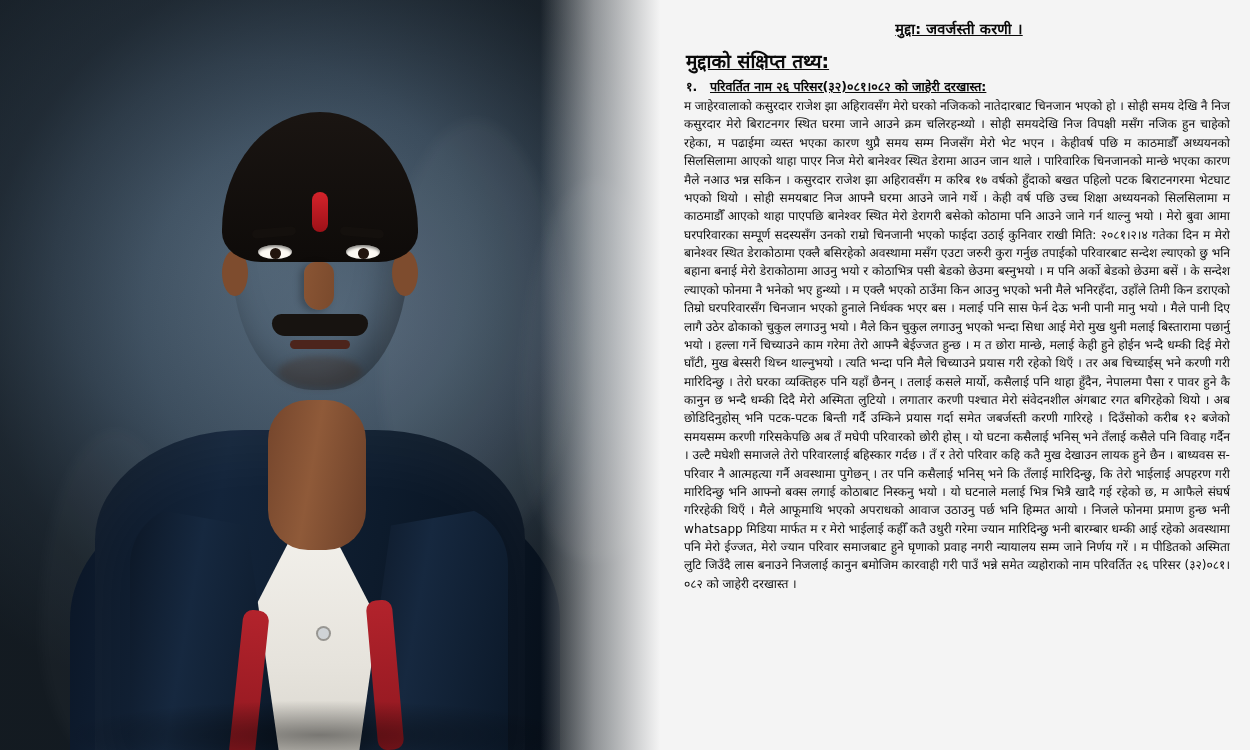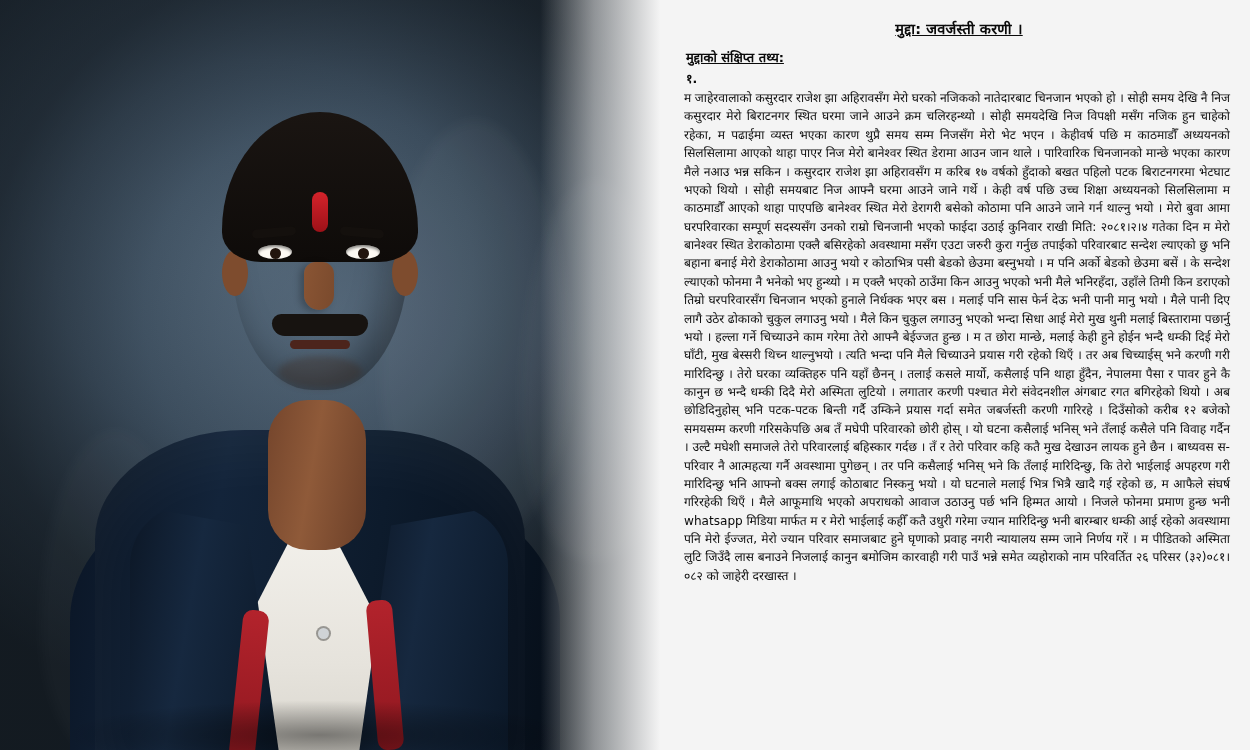--- a/index.html
+++ b/index.html
@@ -281,21 +281,21 @@
   .doc-title {
     text-align: center;
     font-weight: bold;
     font-size: 14.5px;
     text-decoration: underline;
     margin: 6px 0 10px 0;
     letter-spacing: 0.2px;
   }
   .section-head {
     font-weight: bold;
-    font-size: 13px;
+    font-size: 19px;
     text-decoration: underline;
     margin: 0 0 4px 2px;
   }
   .num-row {
     display: flex;
     align-items: flex-start;
     gap: 8px;
     margin: 0 0 2px 2px;
   }
   .num-row .num {
@@ -358,17 +358,18 @@
 
     <div class="floor-shadow"></div>
     <div class="photo-fade"></div>
   </div>
 
   <div class="text-panel">
     <div class="doc-title">मुद्दा: जवर्जस्ती करणी ।</div>
     <div class="section-head">मुद्दाको संक्षिप्त तथ्य:</div>
     <div class="num-row">
       <span class="num">१.</span>
+      <span class="sub-head">परिवर्तित नाम २६ परिसर(३२)०८१।०८२ को जाहेरी दरखास्त:</span>
     </div>
     <p class="body-text">म जाहेरवालाको कसुरदार राजेश झा अहिरावसँग मेरो घरको नजिकको नातेदारबाट चिनजान भएको हो । सोही समय देखि नै निज कसुरदार मेरो बिराटनगर स्थित घरमा जाने आउने क्रम चलिरहन्थ्यो । सोही समयदेखि निज विपक्षी मसँग नजिक हुन चाहेको रहेका, म पढाईमा व्यस्त भएका कारण थुप्रै समय सम्म निजसँग मेरो भेट भएन । केहीवर्ष पछि म काठमाडौँ अध्ययनको सिलसिलामा आएको थाहा पाएर निज मेरो बानेश्वर स्थित डेरामा आउन जान थाले । पारिवारिक चिनजानको मान्छे भएका कारण मैले नआउ भन्न सकिन । कसुरदार राजेश झा अहिरावसँग म करिब १७ वर्षको हुँदाको बखत पहिलो पटक बिराटनगरमा भेटघाट भएको थियो । सोही समयबाट निज आफ्नै घरमा आउने जाने गर्थे । केही वर्ष पछि उच्च शिक्षा अध्ययनको सिलसिलामा म काठमाडौँ आएको थाहा पाएपछि बानेश्वर स्थित मेरो डेरागरी बसेको कोठामा पनि आउने जाने गर्न थाल्नु भयो । मेरो बुवा आमा घरपरिवारका सम्पूर्ण सदस्यसँग उनको राम्रो चिनजानी भएको फाईदा उठाई कुनिवार राखी मिति: २०८१।२।४ गतेका दिन म मेरो बानेश्वर स्थित डेराकोठामा एक्लै बसिरहेको अवस्थामा मसँग एउटा जरुरी कुरा गर्नुछ तपाईको परिवारबाट सन्देश ल्याएको छु भनि बहाना बनाई मेरो डेराकोठामा आउनु भयो र कोठाभित्र पसी बेडको छेउमा बस्नुभयो । म पनि अर्को बेडको छेउमा बसें । के सन्देश ल्याएको फोनमा नै भनेको भए हुन्थ्यो । म एक्लै भएको ठाउँमा किन आउनु भएको भनी मैले भनिरहँदा, उहाँले तिमी किन डराएको तिम्रो घरपरिवारसँग चिनजान भएको हुनाले निर्धक्क भएर बस । मलाई पनि सास फेर्न देऊ भनी पानी मानु भयो । मैले पानी दिए लागै उठेर ढोकाको चुकुल लगाउनु भयो । मैले किन चुकुल लगाउनु भएको भन्दा सिधा आई मेरो मुख थुनी मलाई बिस्तारामा पछार्नु भयो । हल्ला गर्ने चिच्याउने काम गरेमा तेरो आफ्नै बेईज्जत हुन्छ । म त छोरा मान्छे, मलाई केही हुने होईन भन्दै धम्की दिई मेरो घाँटी, मुख बेस्सरी थिच्न थाल्नुभयो । त्यति भन्दा पनि मैले चिच्याउने प्रयास गरी रहेको थिएँ । तर अब चिच्याईस् भने करणी गरी मारिदिन्छु । तेरो घरका व्यक्तिहरु पनि यहाँ छैनन् । तलाई कसले मार्यो, कसैलाई पनि थाहा हुँदैन, नेपालमा पैसा र पावर हुने कै कानुन छ भन्दै धम्की दिदै मेरो अस्मिता लुटियो । लगातार करणी पश्चात मेरो संवेदनशील अंगबाट रगत बगिरहेको थियो । अब छोडिदिनुहोस् भनि पटक-पटक बिन्ती गर्दै उम्किने प्रयास गर्दा समेत जबर्जस्ती करणी गारिरहे । दिउँसोको करीब १२ बजेको समयसम्म करणी गरिसकेपछि अब तँ मघेपी परिवारको छोरी होस् । यो घटना कसैलाई भनिस् भने तँलाई कसैले पनि विवाह गर्दैन । उल्टै मघेशी समाजले तेरो परिवारलाई बहिस्कार गर्दछ । तँ र तेरो परिवार कहि कतै मुख देखाउन लायक हुने छैन । बाध्यवस स-परिवार नै आत्महत्या गर्नै अवस्थामा पुगेछन् । तर पनि कसैलाई भनिस् भने कि तँलाई मारिदिन्छु, कि तेरो भाईलाई अपहरण गरी मारिदिन्छु भनि आफ्नो बक्स लगाई कोठाबाट निस्कनु भयो । यो घटनाले मलाई भित्र भित्रै खादै गई रहेको छ, म आफैले संघर्ष गरिरहेकी थिएँ । मैले आफूमाथि भएको अपराधको आवाज उठाउनु पर्छ भनि हिम्मत आयो । निजले फोनमा प्रमाण हुन्छ भनी whatsapp मिडिया मार्फत म र मेरो भाईलाई कहीँ कतै उधुरी गरेमा ज्यान मारिदिन्छु भनी बारम्बार धम्की आई रहेको अवस्थामा पनि मेरो ईज्जत, मेरो ज्यान परिवार समाजबाट हुने घृणाको प्रवाह नगरी न्यायालय सम्म जाने निर्णय गरें । म पीडितको अस्मिता लुटि जिउँदै लास बनाउने निजलाई कानुन बमोजिम कारवाही गरी पाउँ भन्ने समेत व्यहोराको नाम परिवर्तित २६ परिसर (३२)०८१।०८२ को जाहेरी दरखास्त ।</p>
   </div>
 
 </div>
 
 </body></html>

